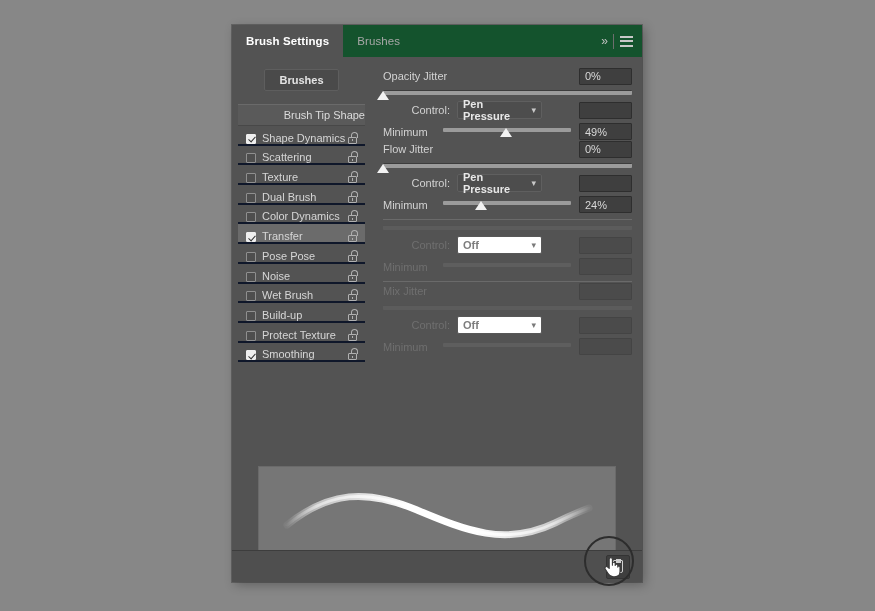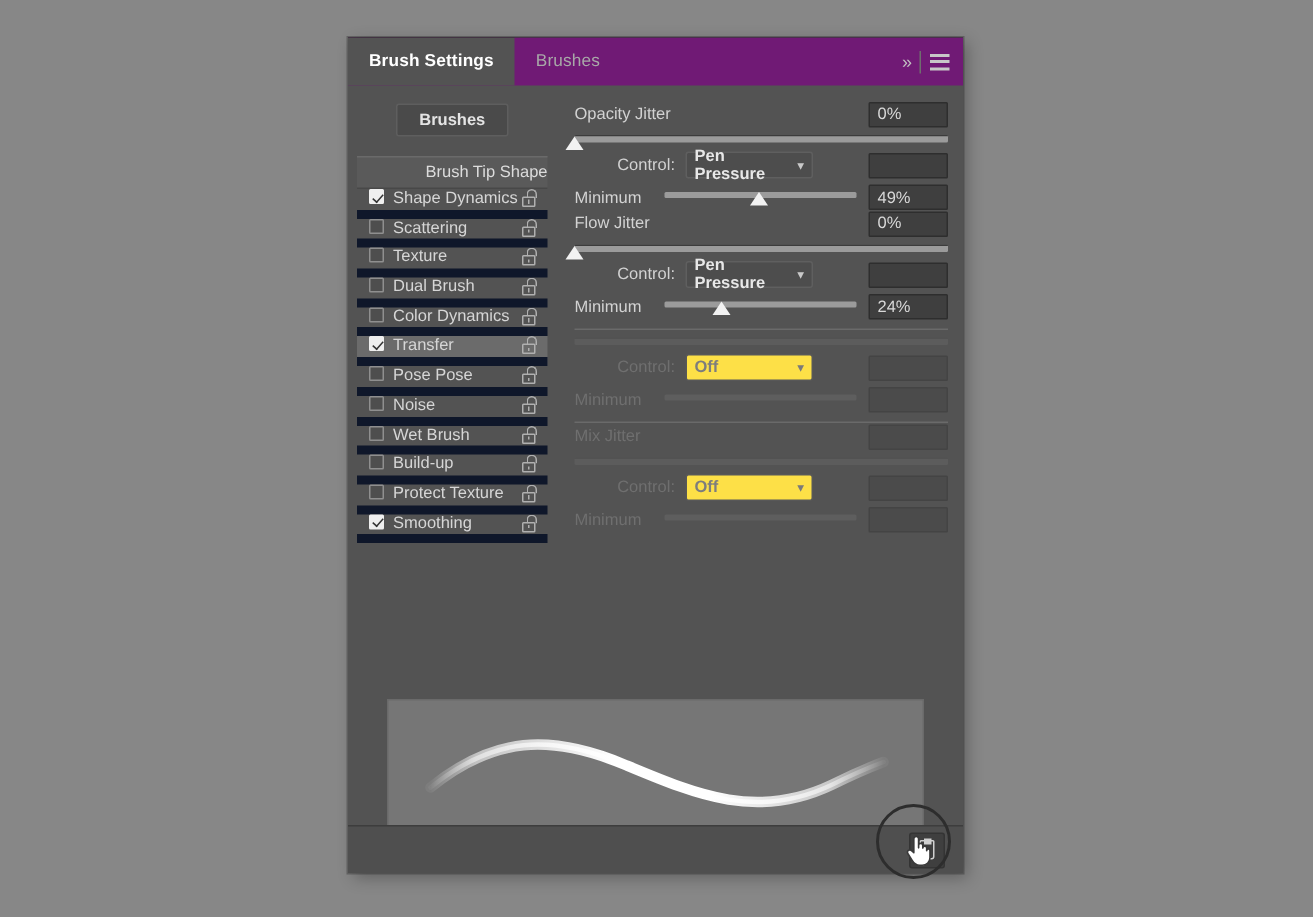--- a/index.html
+++ b/index.html
@@ -24,21 +24,21 @@
     height: 557px;
     background: #535353;
     box-sizing: border-box;
     display: flex;
     flex-direction: column;
   }
 
   
   .tabbar {
     height: 32px;
-    background: #701a75;
+    background: #14532d;
     display: flex;
     align-items: stretch;
     position: relative;
     flex: 0 0 auto;
   }
   .tab {
     display: flex;
     align-items: center;
     padding: 0 14px;
     font-size: 11.5px;
@@ -128,24 +128,24 @@
     cursor: default;
   }
 
   .opt-list {
     margin: 0 6px;
     border-top: 0;
   }
   .opt-row {
     height: 19.7px;
     display: flex;
-    align-items: flex-start;
+    align-items: flex-end;
     padding: 0 6px 0 8px;
     box-sizing: border-box;
-    border-bottom: 6px solid #0f172a;
+    border-bottom: 2px solid #0f172a;
     cursor: default;
     background: transparent;
   }
   .opt-row.selected { background: #6b6b6b; }
 
   .cb {
     width: 10px;
     height: 10px;
     flex: 0 0 10px;
     box-sizing: border-box;
@@ -307,21 +307,21 @@
     align-items: center;
     justify-content: space-between;
     padding: 0 5px;
     font-size: 11px;
     font-weight: bold;
     color: #e8e8e8;
     cursor: pointer;
   }
   .select.disabled {
     color: #7d7d7d;
-    background: #fde047;
+    background: #ffffff;
     border-color: #585858;
   }
   .select .caret {
     font-size: 9px;
     color: #c9c9c9;
     font-weight: normal;
   }
   .select.disabled .caret { color: #7a7a7a; }
   .ctl-spacer { flex: 1 1 auto; }
 

